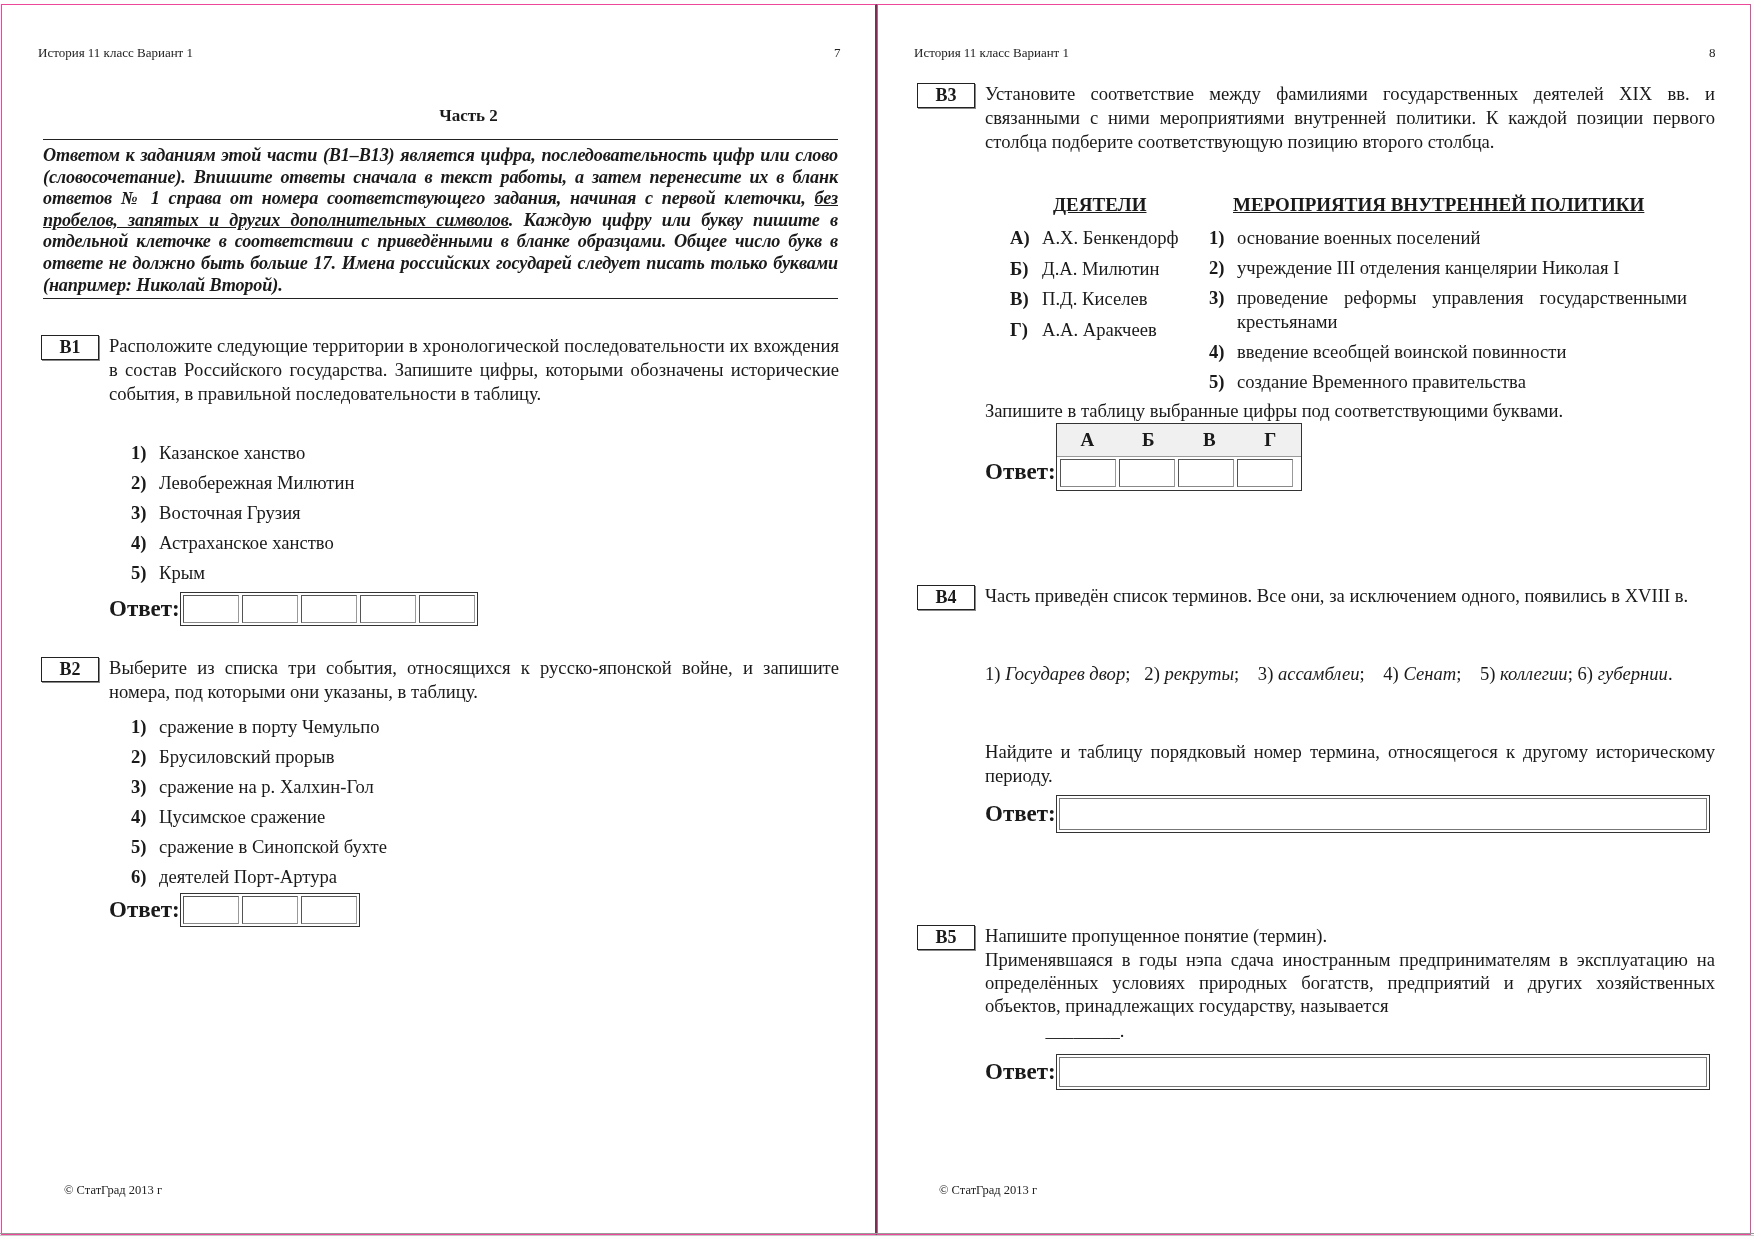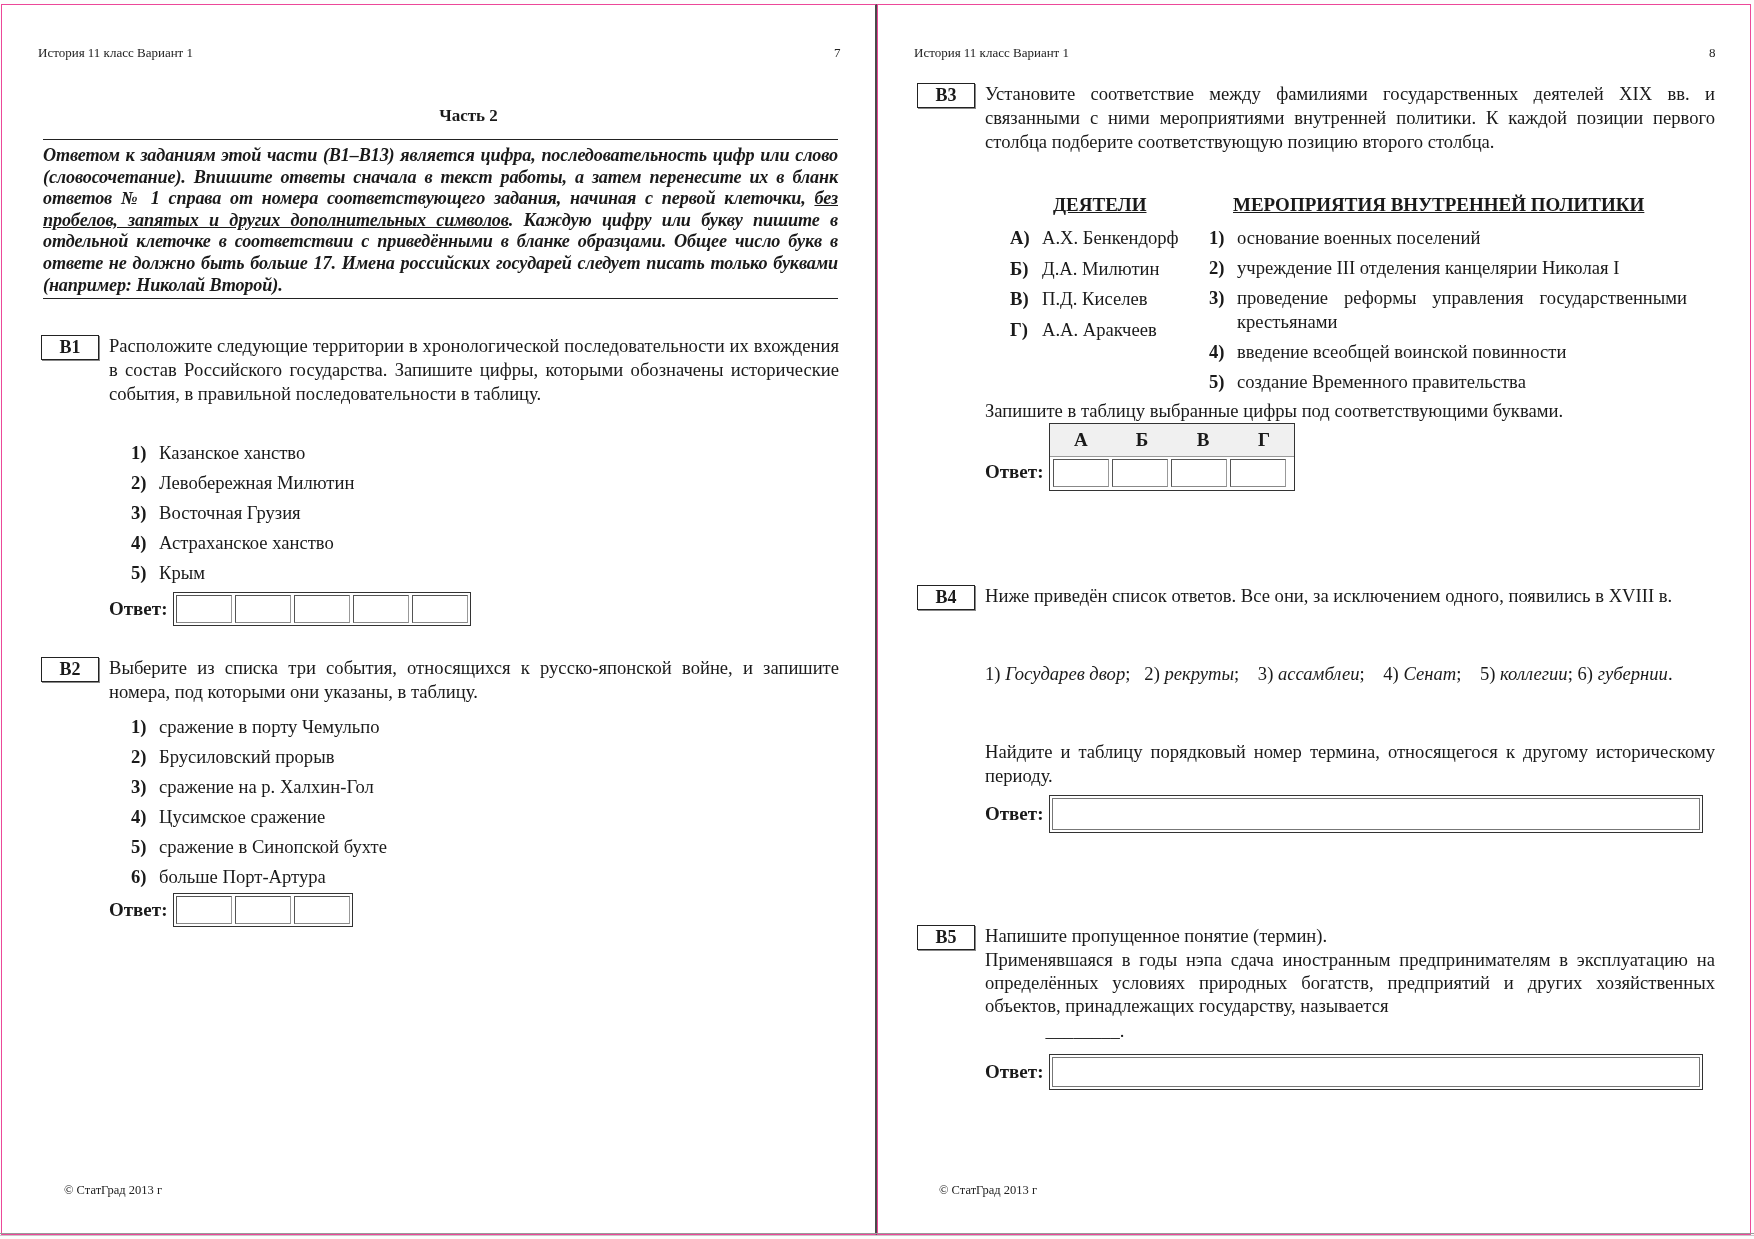--- a/index.html
+++ b/index.html
@@ -29,21 +29,21 @@
     position: absolute; left: 0; top: 0; width: 58px; height: 25px;
     border: 1.5px solid #222; border-right-width: 1px; box-shadow: 1px 1px 0 #888;
     font-weight: bold; font-size: 18px; text-align: center; line-height: 22px; background: #fff;
   }
   .task-text { position: absolute; font-size: 18.6px; line-height: 24px; text-align: justify; }
   .opt-list { position: absolute; list-style: none; }
   .opt-list li { font-size: 18.6px; line-height: 30px; white-space: nowrap; }
   .opt-num { font-weight: bold; display: inline-block; width: 28px; }
 
   .answer-row { position: absolute; display: flex; align-items: center; }
-  .answer-label { font-weight: bold; font-size: 19px; margin-right: 6px; }
+  .answer-label { font-weight: bold; font-size: 23px; }
   .cells { display: flex; border: 1.5px solid #333; padding: 2px; gap: 3px; background: #fff; }
   .cell { width: 56px; height: 28px; border: 1px solid #555; border-right-color: #999; border-bottom-color: #888; background: #fff; }
   .wide-box { border: 1.5px solid #333; padding: 2px; background: #fff; }
   .wide-inner { width: 100%; height: 100%; border: 1px solid #777; }
   .col-head { position: absolute; font-weight: bold; font-size: 19px; text-decoration: underline; white-space: nowrap; }
   .b3-list { position: absolute; list-style: none; }
   .b3-list li { font-size: 18.6px; line-height: 30.5px; white-space: nowrap; }
   .b3-list .ml { display: inline-block; width: 32px; font-weight: bold; }
   .b3-right li { display: flex; line-height: 24px; margin-bottom: 6px; }
   .b3-right .ml { flex: 0 0 28px; }
@@ -96,21 +96,21 @@
 
     <div class="task" style="left:39px; top:652px; width:800px; height:280px;">
       <div class="task-label">B2</div>
       <div class="task-text" style="left:68px; top:-1px; width:730px;">Выберите из списка три события, относящихся к русско-японской войне, и запишите номера, под которыми они указаны, в таблицу.</div>
       <ul class="opt-list" style="left:90px; top:55px;">
         <li><span class="opt-num">1)</span><span>сражение в порту Чемульпо</span></li>
         <li><span class="opt-num">2)</span><span>Брусиловский прорыв</span></li>
         <li><span class="opt-num">3)</span><span>сражение на р. Халхин-Гол</span></li>
         <li><span class="opt-num">4)</span><span>Цусимское сражение</span></li>
         <li><span class="opt-num">5)</span><span>сражение в Синопской бухте</span></li>
-        <li><span class="opt-num">6)</span><span>больше Порт-Артура</span></li>
+        <li><span class="opt-num">6)</span><span>деятелей Порт-Артура</span></li>
       </ul>
       <div class="answer-row" style="left:68px; top:236px;">
         <span class="answer-label">Ответ:</span>
         <div class="cells">
           <div class="cell"></div>
           <div class="cell"></div>
           <div class="cell"></div>
         </div>
       </div>
     </div>
@@ -175,21 +175,21 @@
             <div class="cell"></div>
             <div class="cell"></div>
             <div class="cell"></div>
           </div>
         </div>
       </div>
     </div>
 
     <div class="task" style="left:39px; top:580px; width:820px; height:260px;">
       <div class="task-label">B4</div>
-      <div class="task-text" style="left:68px; top:-1px; width:730px; text-align:left;">Ниже приведён список ответов. Все они, за исключением одного, появились в XVIII в.</div>
+      <div class="task-text" style="left:68px; top:-1px; width:730px; text-align:left;">Часть приведён список терминов. Все они, за исключением одного, появились в XVIII в.</div>
 
       <div class="task-text" style="left:68px; top:77px; width:730px; text-align:justify; text-align-last:left;"><span>1)</span> <span class="italic">Государев двор</span><span>;</span> &nbsp;&nbsp;<span>2)</span> <span class="italic">рекруты</span><span>;</span> &nbsp;&nbsp;&nbsp;<span>3)</span> <span class="italic">ассамблеи</span><span>;</span> &nbsp;&nbsp;&nbsp;<span>4)</span> <span class="italic">Сенат</span><span>;</span> &nbsp;&nbsp;&nbsp;<span>5)</span> <span class="italic">коллегии</span><span>;</span> <span>6)</span> <span class="italic">губернии</span><span>.</span></div>
 
       <div class="task-text" style="left:68px; top:155px; width:730px;">Найдите и таблицу порядковый номер термина, относящегося к другому историческому периоду.</div>
 
       <div class="answer-row" style="left:68px; top:210px;">
         <span class="answer-label">Ответ:</span>
         <div class="wide-box" style="width:654px; height:38px;">
           <div class="wide-inner"></div>
         </div>

